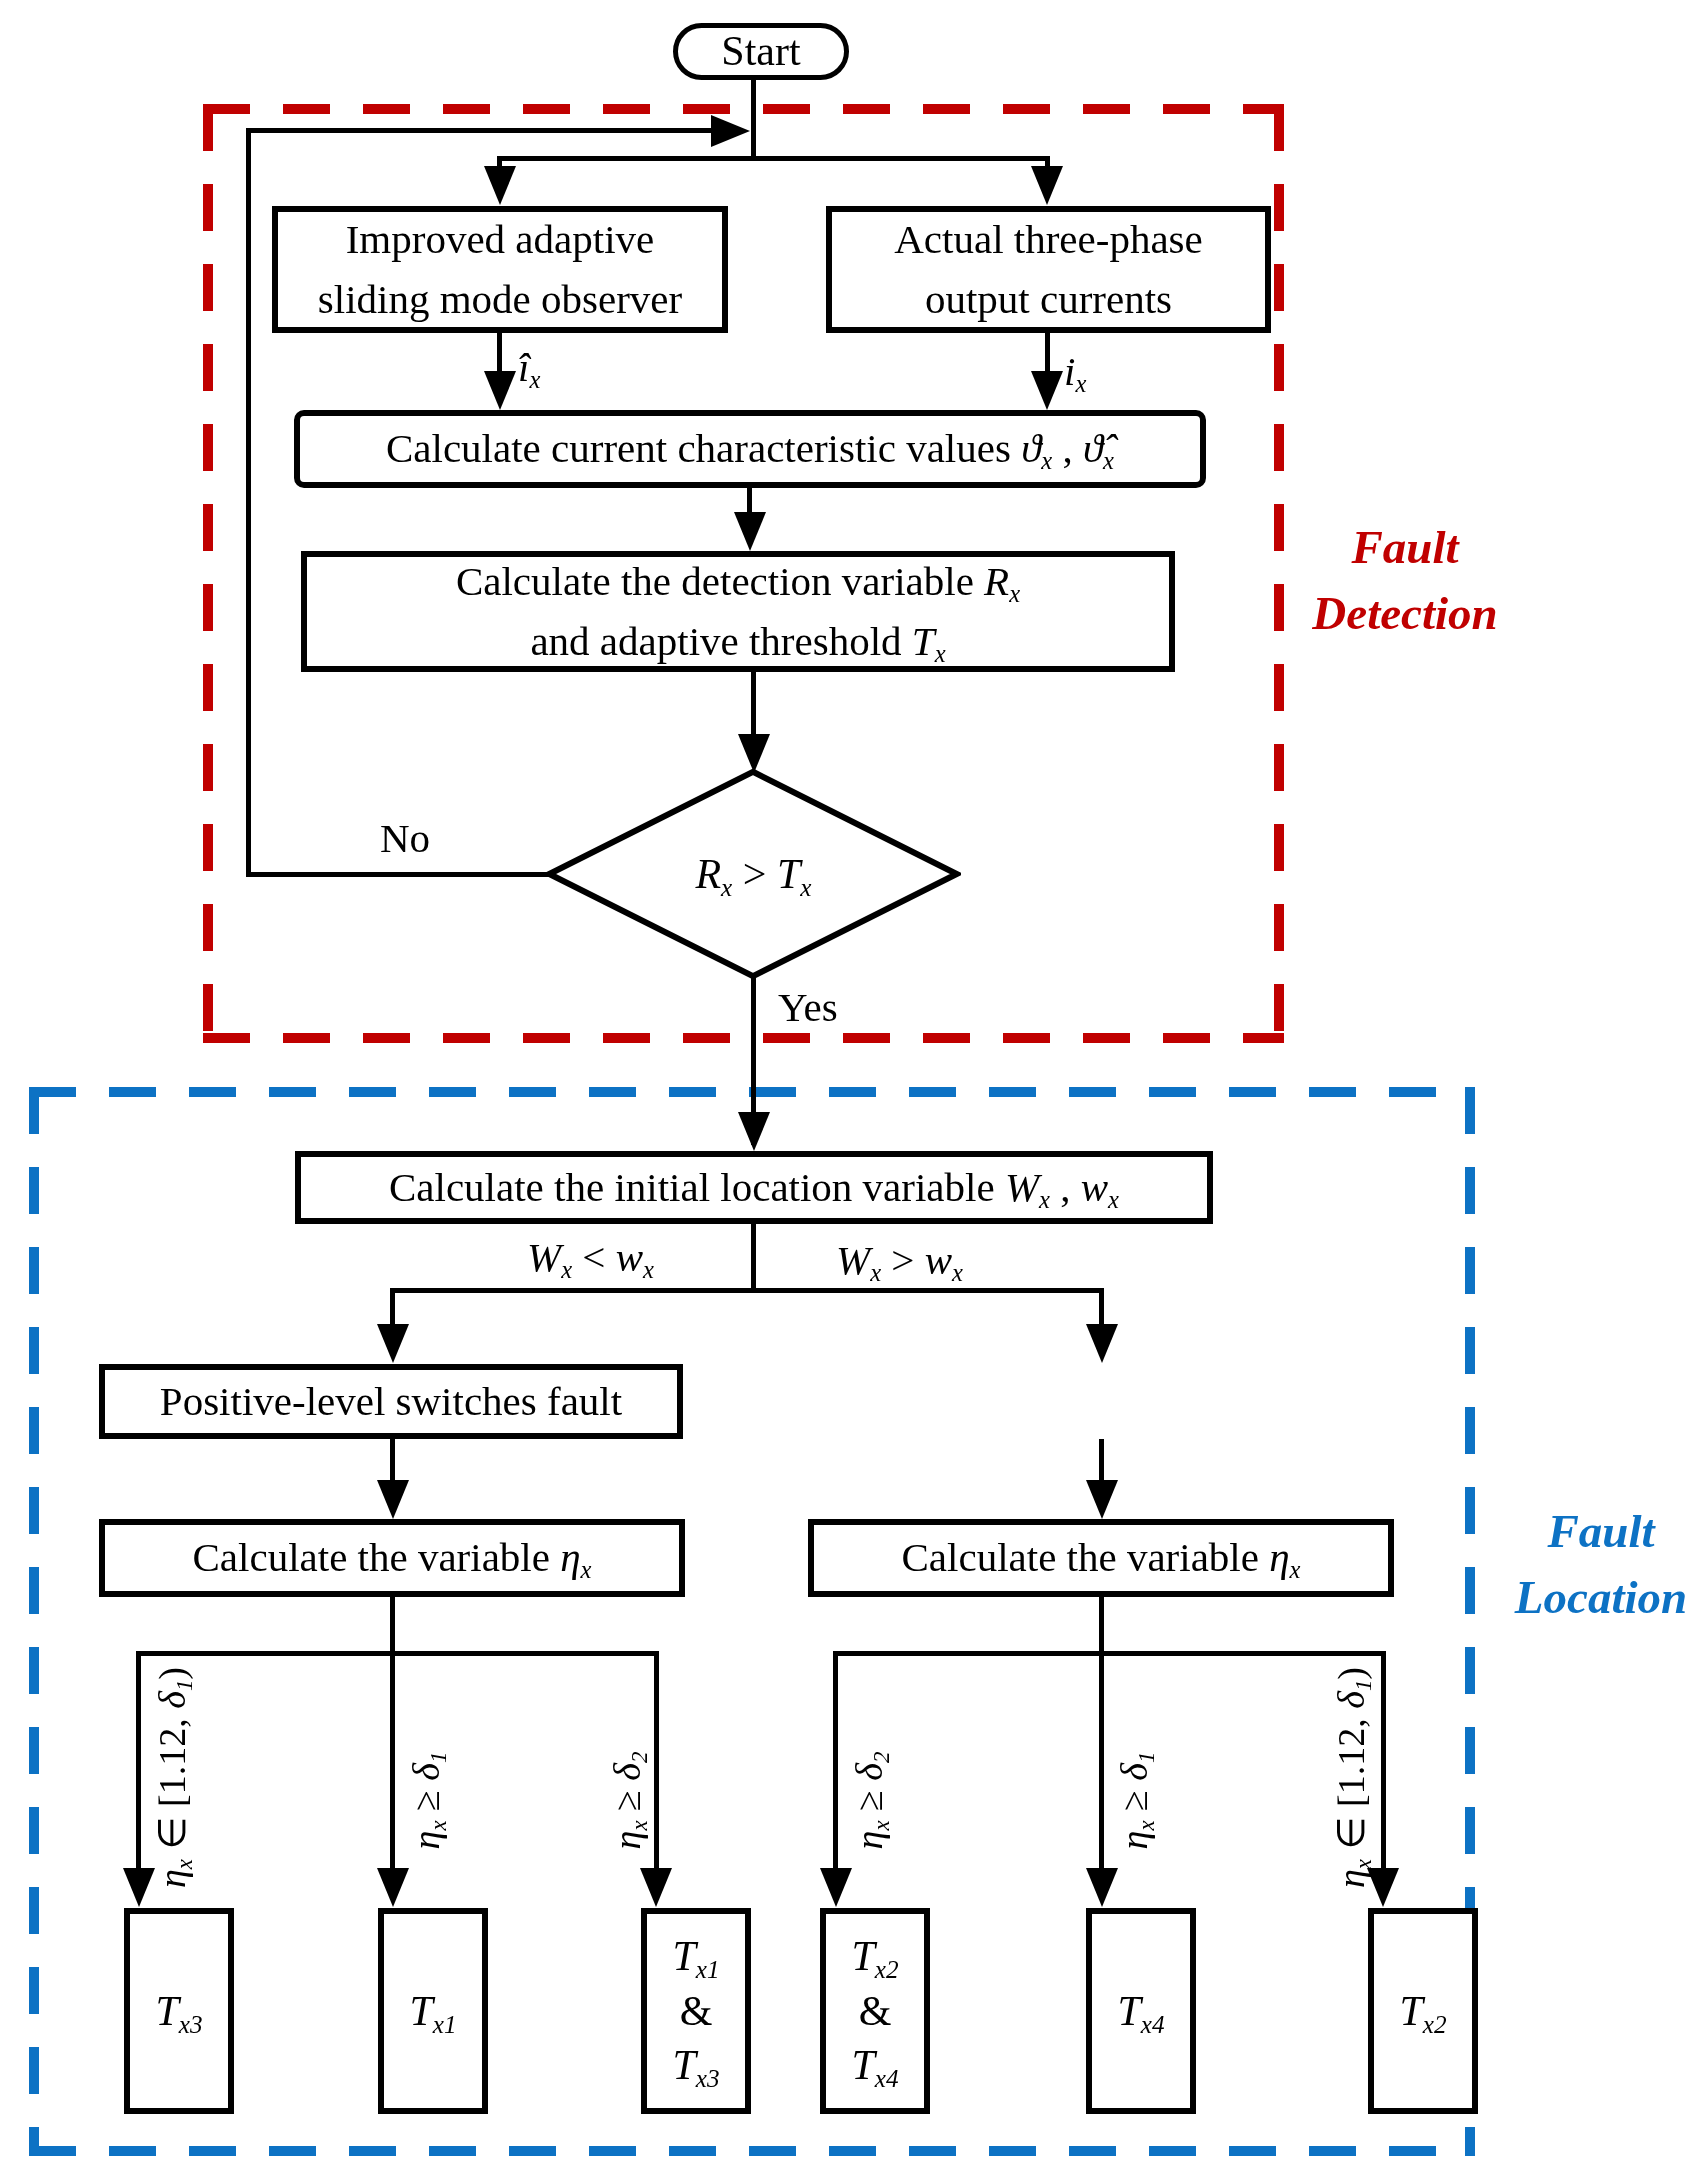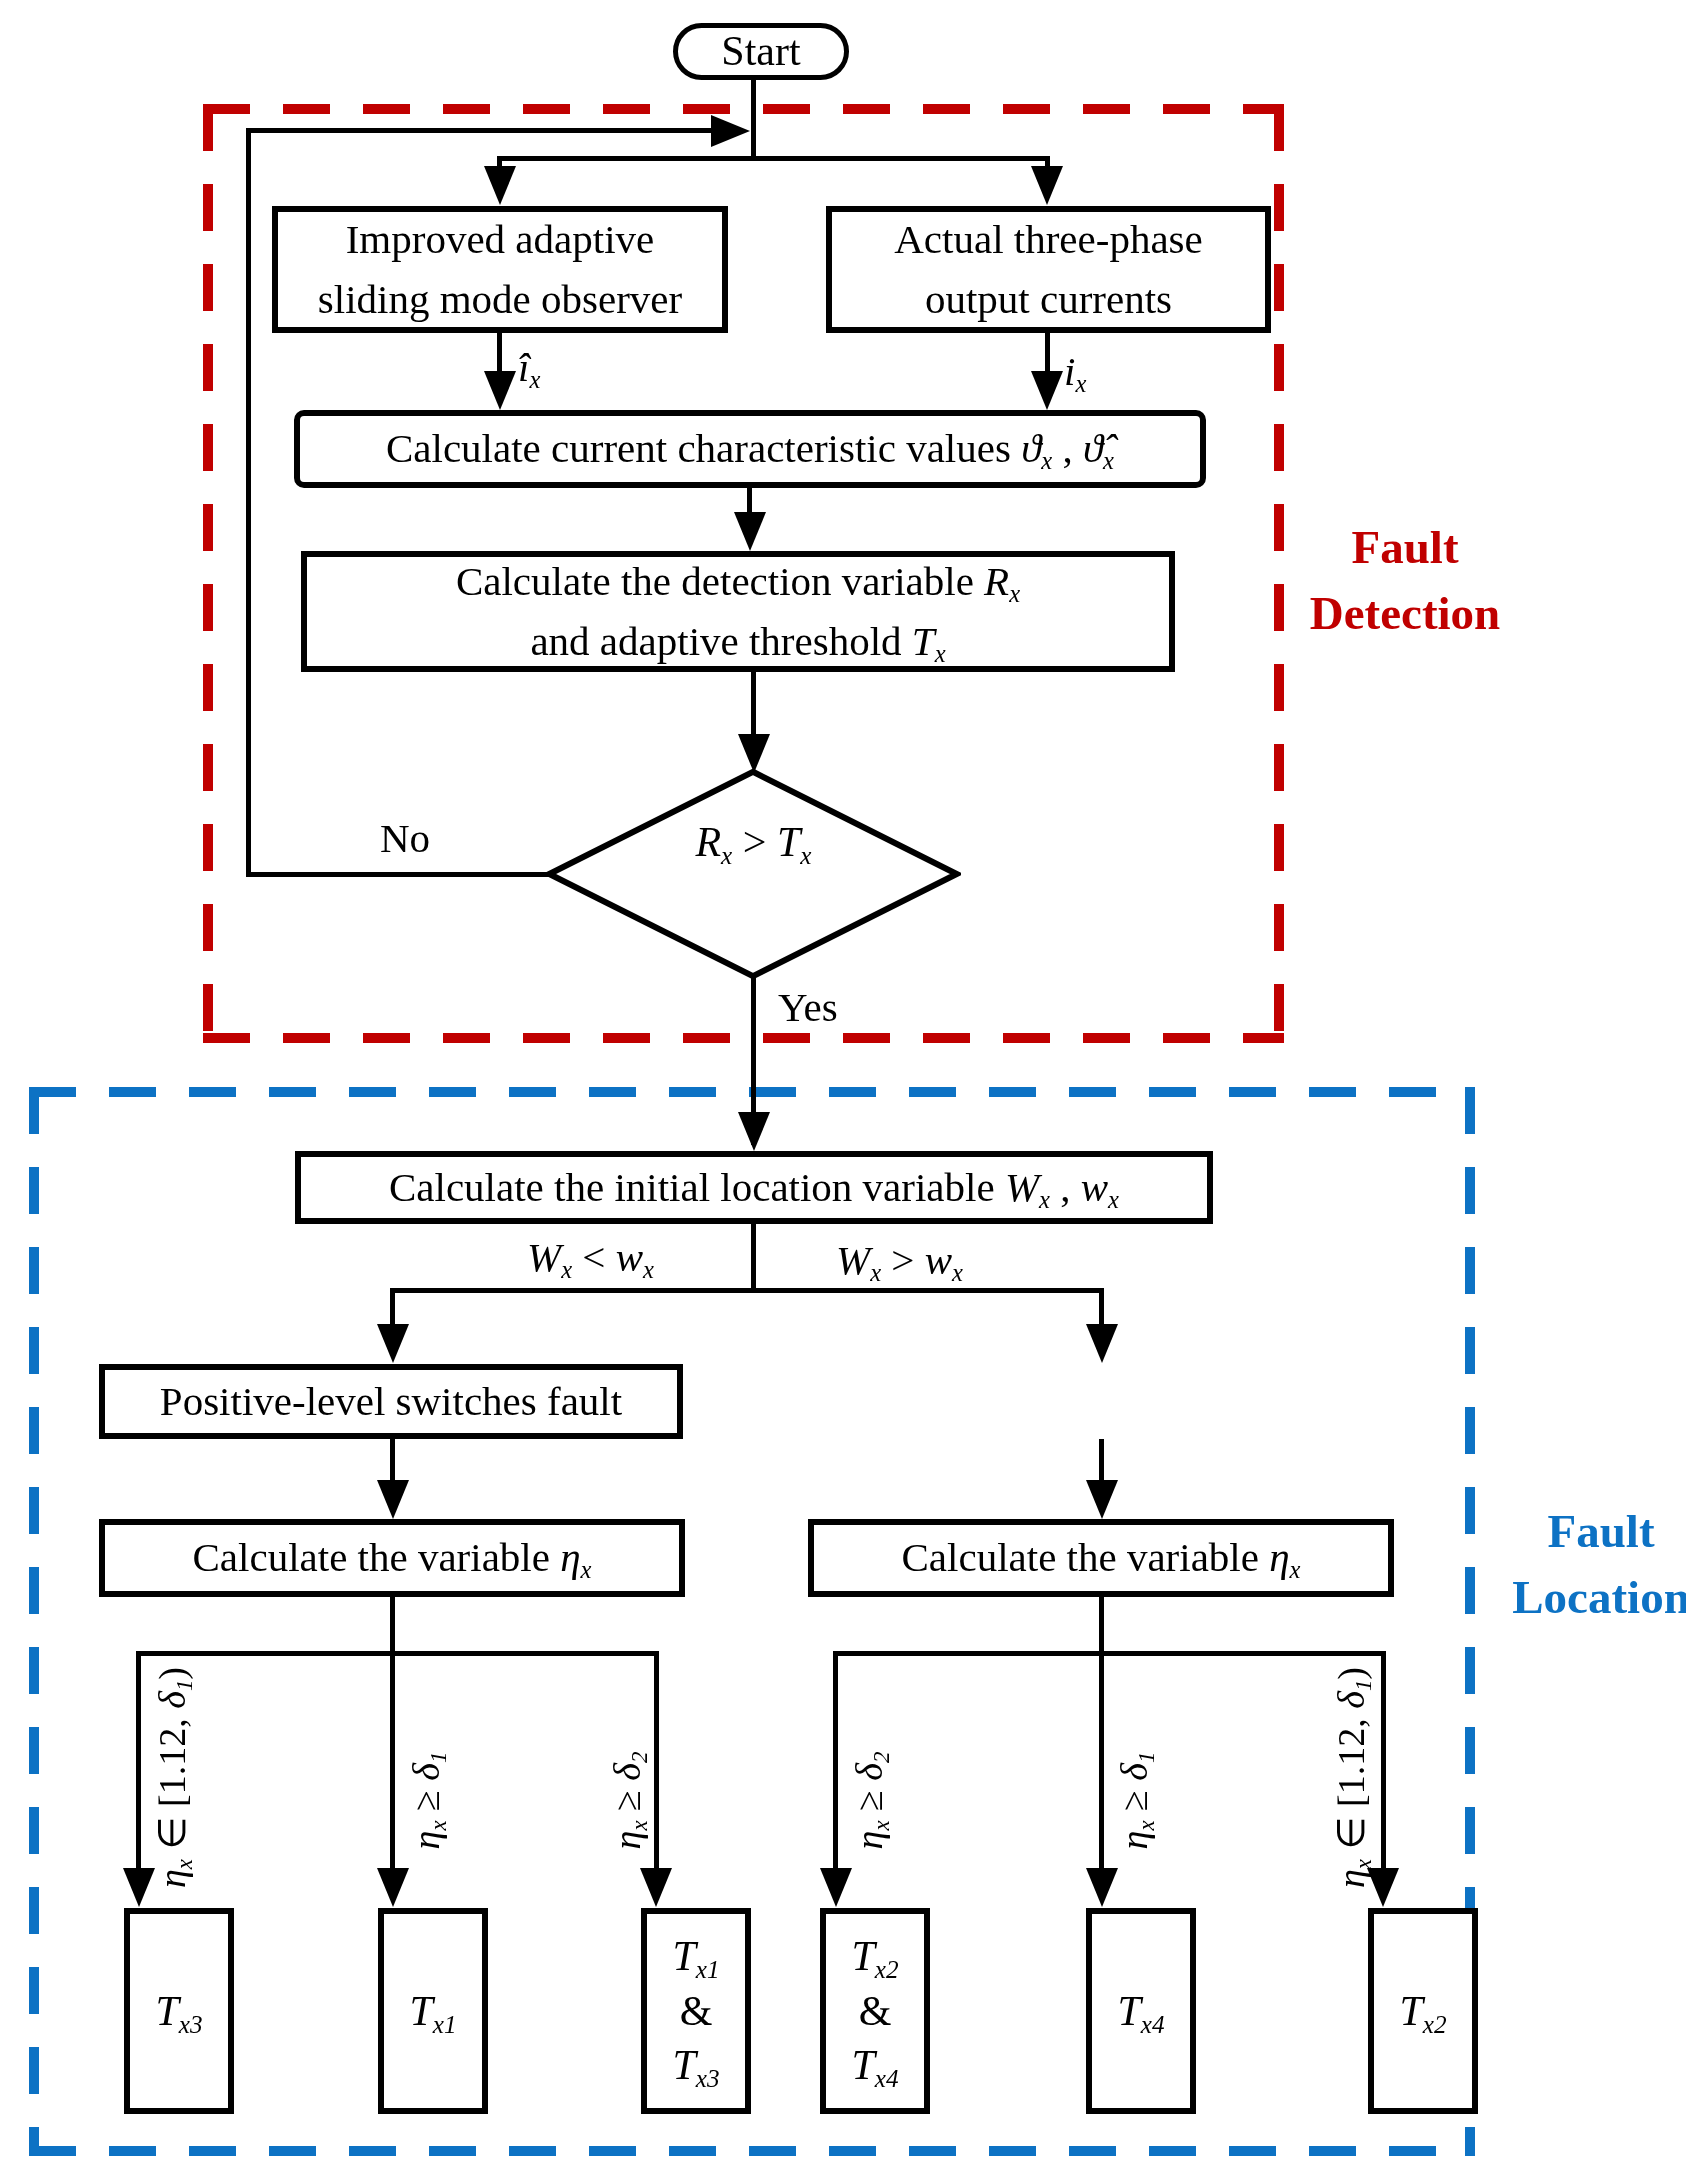--- a/index.html
+++ b/index.html
@@ -31,21 +31,21 @@
   sub{font-size:0.6em;font-style:italic;vertical-align:-0.3em;line-height:0;}
   .rot{transform:rotate(-90deg);transform-origin:center center;
     display:flex;align-items:center;justify-content:center;
     font-size:38px;white-space:nowrap;}
   .region{position:absolute;z-index:0;}
   .dh{position:absolute;height:9.8px;left:0;width:100%;
     background:repeating-linear-gradient(90deg,var(--c) 0 47px,transparent 47px 80px);}
   .dv{position:absolute;width:9.8px;top:0;height:100%;
     background:repeating-linear-gradient(180deg,var(--c) 0 47px,transparent 47px 80px);}
   .region-title{position:absolute;font-weight:bold;font-size:47px;line-height:1.4;
-    text-align:center;z-index:4;}
+    text-align:center;z-index:4;font-style:italic;}
   .diamond-svg{position:absolute;z-index:3;}
   .diamond-label{position:absolute;z-index:4;display:flex;align-items:center;
     justify-content:center;font-size:42px;}
 </style>
 </head>
 <body>
 
 <div id="canvas">
 
   <div class="region" style="left:203px;top:104px;width:1081px;height:939px;--c:#c00000;">
@@ -146,21 +146,21 @@
     <span>Calculate current characteristic values  <i>ϑ</i><sub>x</sub> , <i>ϑ̂</i><sub>x</sub></span>
   </div>
 
   <div class="box" style="left:301px;top:551px;width:874px;height:121px;">
     <span>Calculate the detection variable  <i>R</i><sub>x</sub><br>and  adaptive threshold  <i>T</i><sub>x</sub></span>
   </div>
 
   <svg class="diamond-svg" style="left:545px;top:768px;" width="416" height="212" viewBox="0 0 552 282">
     <polygon points="276,5 547,141 276,277 5,141" fill="#ffffff" stroke="#000000" stroke-width="8"></polygon>
   </svg>
-  <div class="diamond-label" style="left:618px;top:800px;width:271px;height:83px;">
+  <div class="diamond-label" style="left:618px;top:832px;width:271px;height:83px;">
     <span><i>R</i><sub>x</sub> &gt; <i>T</i><sub>x</sub></span>
   </div>
 
   <div class="lbl" style="left:380px;top:814px;">
     <span>No</span>
   </div>
   <div class="lbl" style="left:778px;top:983px;">
     <span>Yes</span>
   </div>
 

